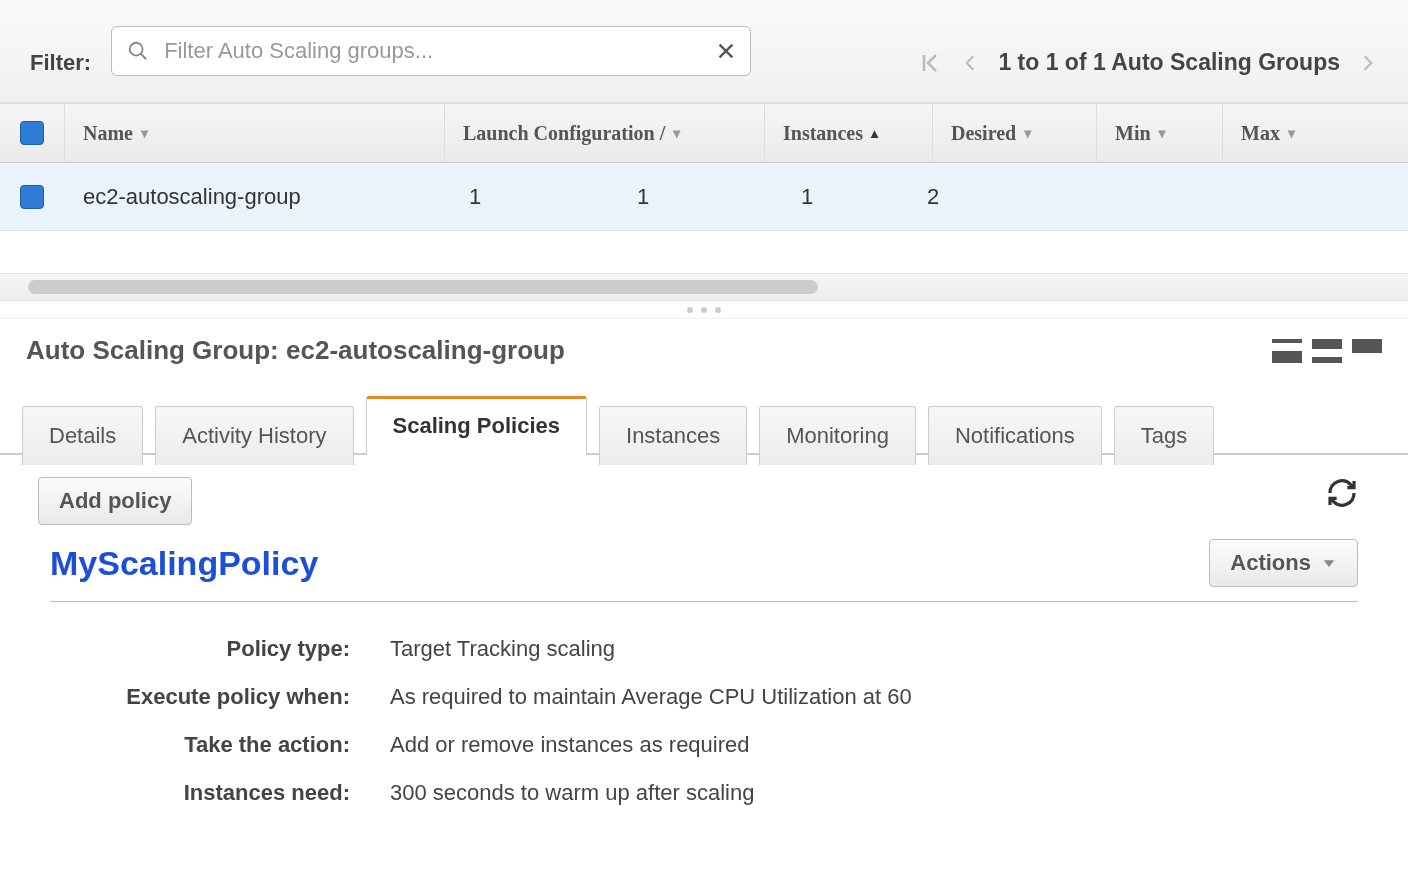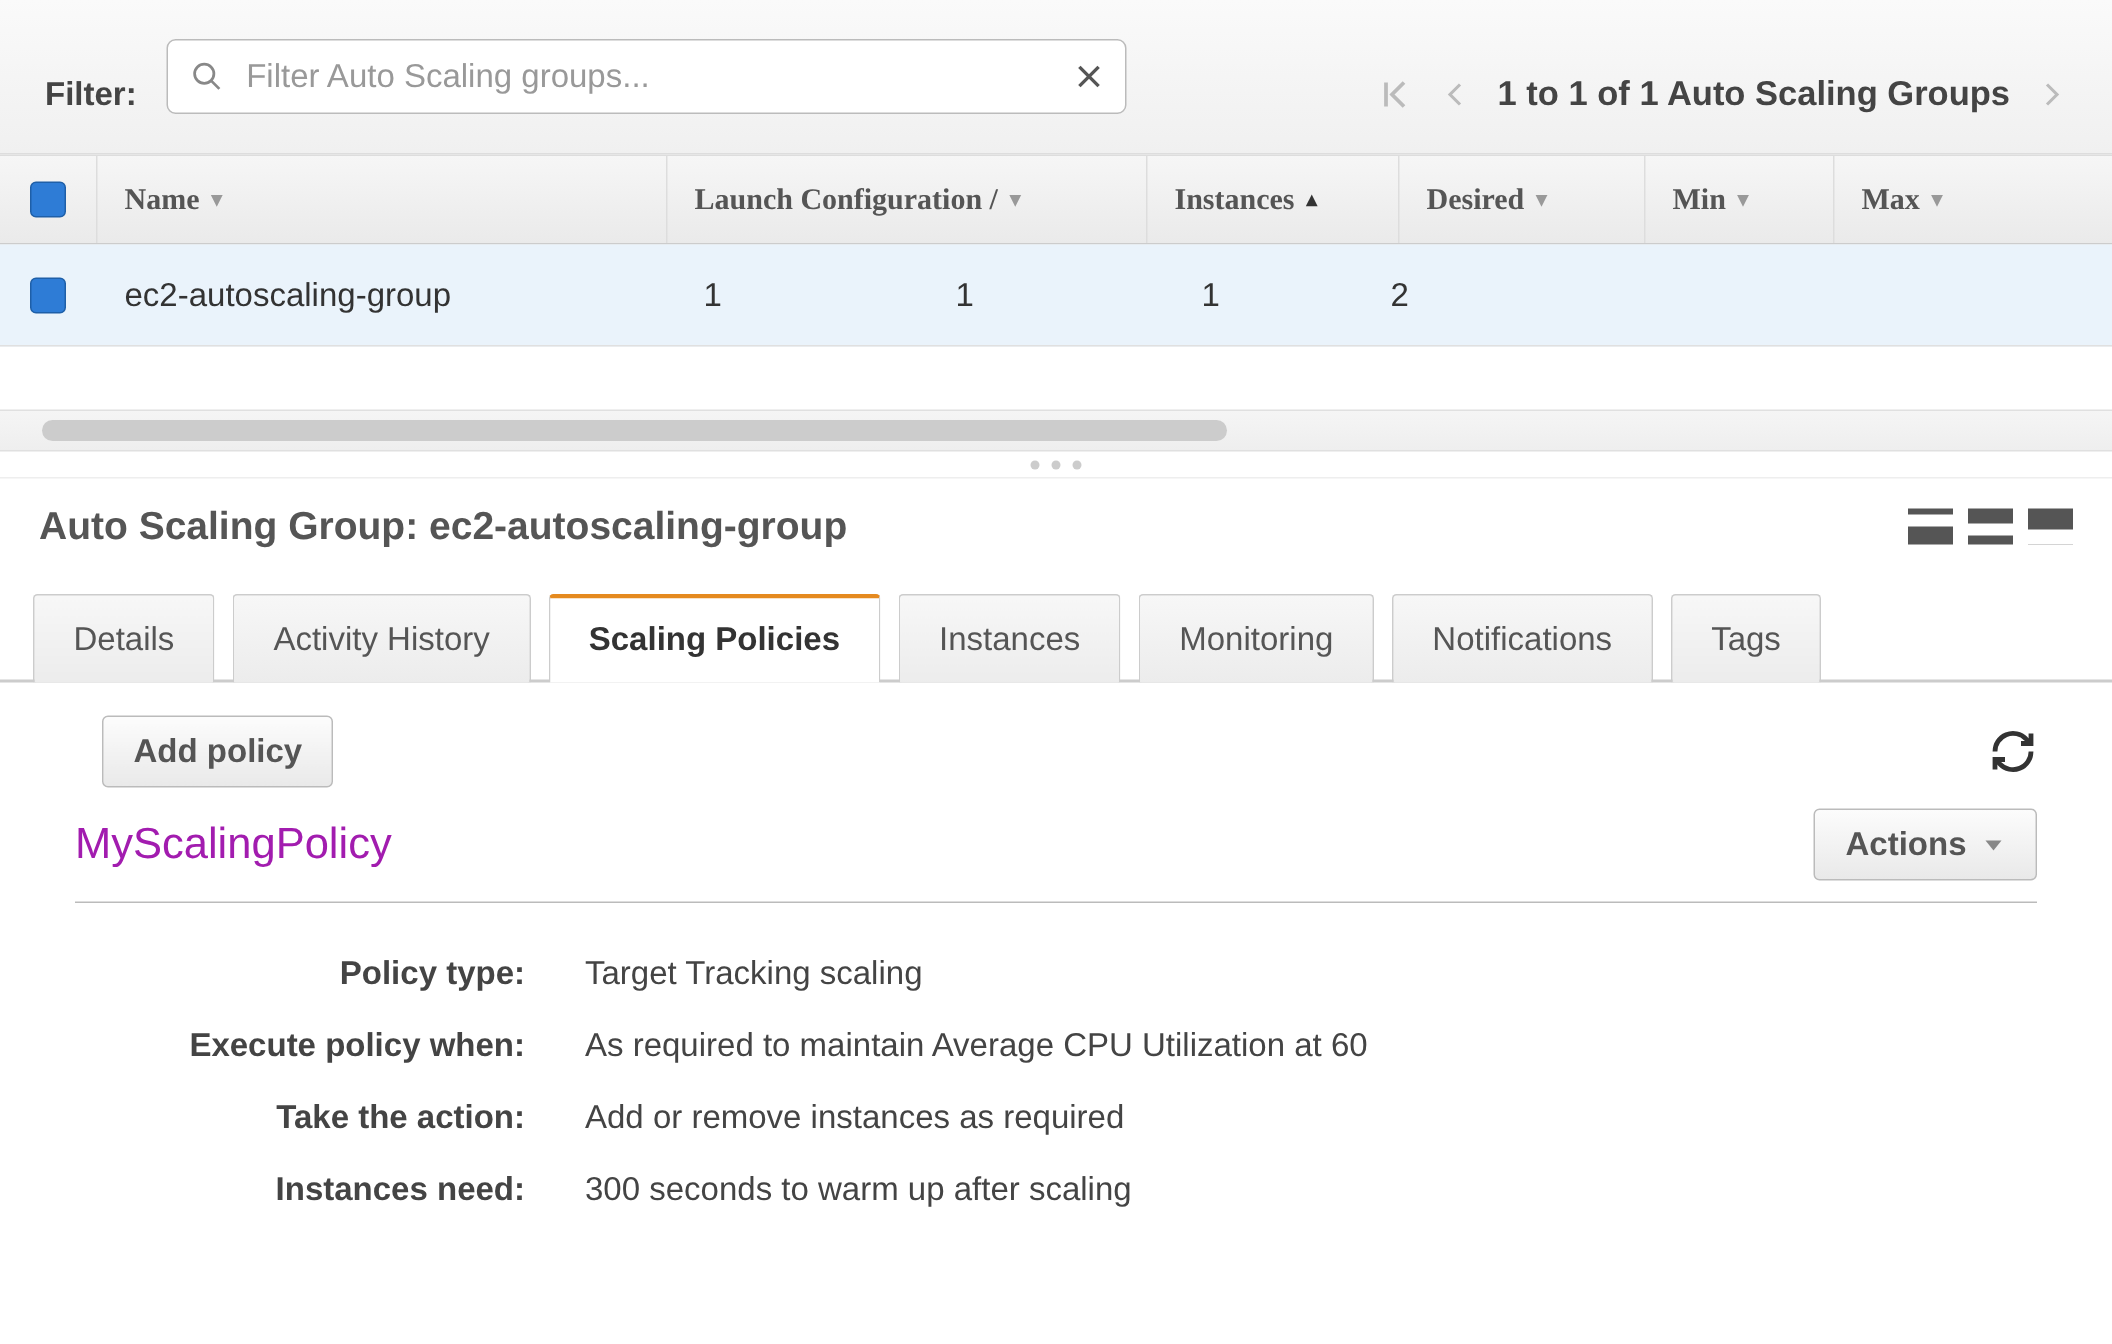--- a/index.html
+++ b/index.html
@@ -181,36 +181,35 @@
   .tab {
     padding: 16px 26px;
     background: linear-gradient(#f7f7f7, #ececec);
     border: 1px solid #ccc;
     border-bottom: none;
     border-radius: 3px 3px 0 0;
     color: #555;
     font-size: 22px;
     cursor: pointer;
     position: relative;
-    top: 2px;
+    top: 12px;
   }
   .tab.active {
     background: #fff;
     font-weight: 700;
     color: #333;
     border-top: 3px solid #e58a1f;
     top: 2px;
     padding-top: 14px;
     z-index: 2;
   }
   
   .policy-toolbar {
     display: flex;
-    align-items: center;
-    padding: 22px 50px 10px 68px;
+    padding: 22px 50px 10px 38px;
   }
   .btn {
     padding: 10px 20px;
     background: linear-gradient(#fcfcfc, #e9e9e9);
     border: 1px solid #bbb;
     border-radius: 4px;
     color: #555;
     font-size: 22px;
     font-weight: 700;
     cursor: pointer;
@@ -225,22 +224,23 @@
     cursor: pointer;
   }
   .policy-title-wrap {
     margin: 0 50px;
     border-bottom: 1px solid #bbb;
     display: flex;
     align-items: center;
     padding: 4px 0 14px 0;
   }
   .policy-name {
-    font-size: 29px;
-    color: #a21caf;
+    font-size: 34px;
+    color: #1d4ed8;
+    font-weight: bold;
   }
   .kv {
     display: grid;
     grid-template-columns: 340px 1fr;
     row-gap: 22px;
     padding: 34px 50px 20px 50px;
     font-size: 22px;
     color: #444;
   }
   .kv .k { text-align: right; font-weight: 700; padding-right: 40px; }

